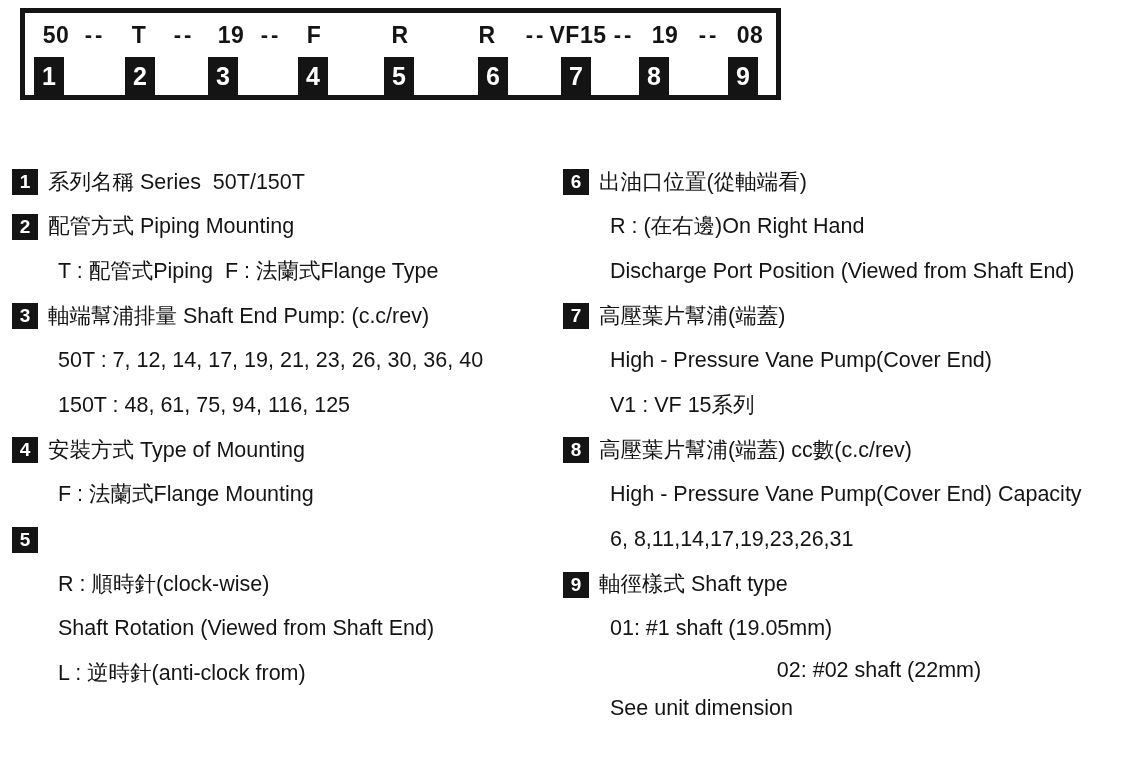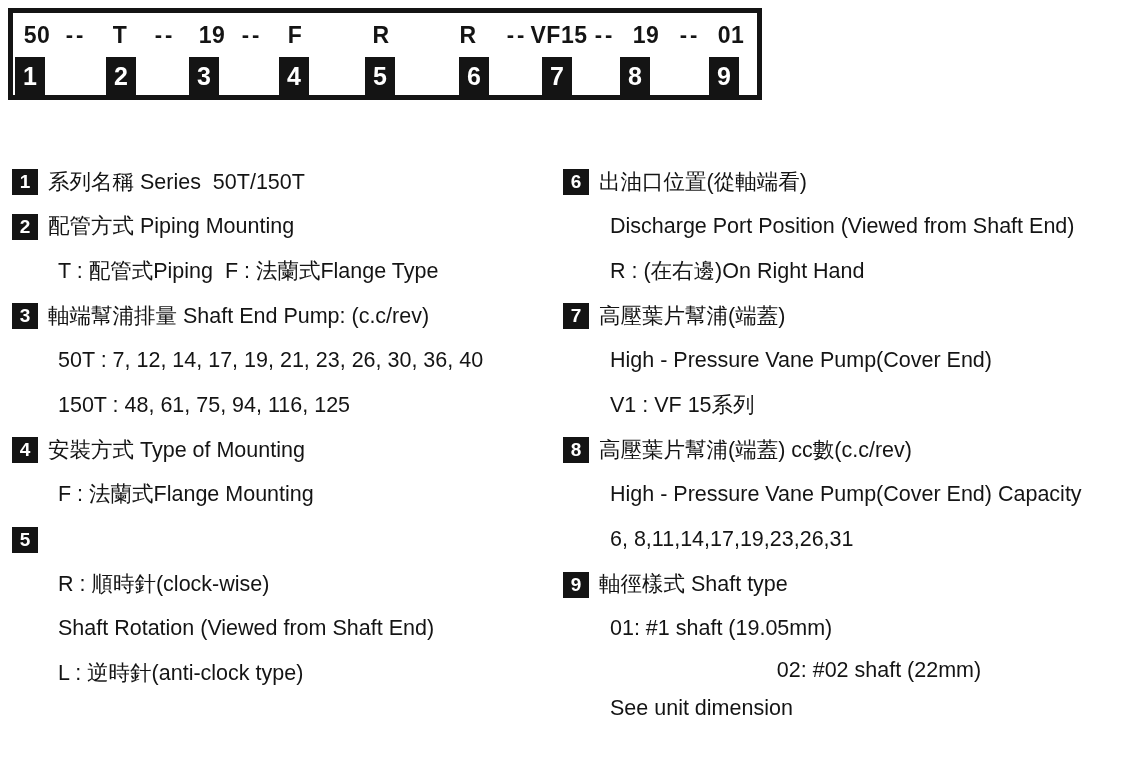--- a/index.html
+++ b/index.html
@@ -7,24 +7,25 @@
     position:relative;
     width:1148px;height:766px;
     background:#ffffff;
     color:#141414;
     font-family:"Liberation Sans", sans-serif;
     overflow:hidden;
   }
 
   
   .codebox{
-    position:absolute;left:8px;top:8px;
+    position:absolute;left:20px;top:8px;
     width:744px;height:82px;
     border:5px solid #141414;
     background:#ffffff;
+    padding-left:7px;
   }
   .code-row{position:relative;height:44px;}
   .code-seg{
     position:absolute;top:50%;
     transform:translate(-50%,-50%);
     font-weight:bold;font-size:23px;
     white-space:pre;letter-spacing:0.5px;
   }
   .code-seg.dash{letter-spacing:3px;font-size:22px;}
   .num-strip{position:relative;height:38px;background:#ffffff;}
@@ -67,21 +68,21 @@
       <span class="code-seg" style="left:199px">19</span>
       <span class="code-seg dash" style="left:239px">--</span>
       <span class="code-seg" style="left:282px">F</span>
       <span class="code-seg" style="left:368px">R</span>
       <span class="code-seg" style="left:455px">R</span>
       <span class="code-seg dash" style="left:504px">--</span>
       <span class="code-seg" style="left:546px">VF15</span>
       <span class="code-seg dash" style="left:592px">--</span>
       <span class="code-seg" style="left:633px">19</span>
       <span class="code-seg dash" style="left:677px">--</span>
-      <span class="code-seg" style="left:718px">01</span>
+      <span class="code-seg" style="left:718px">08</span>
     </div>
     <div class="num-strip">
       <span class="num-cell" style="left:2px">1</span>
       <span class="num-cell" style="left:93px">2</span>
       <span class="num-cell" style="left:176px">3</span>
       <span class="num-cell" style="left:266px">4</span>
       <span class="num-cell" style="left:352px">5</span>
       <span class="num-cell" style="left:446px">6</span>
       <span class="num-cell" style="left:529px">7</span>
       <span class="num-cell" style="left:607px">8</span>
@@ -121,34 +122,34 @@
     <div class="line">
       <span class="badge">5</span>
     </div>
     <div class="line sub">
       <span class="txt">R : 順時針(clock-wise)</span>
     </div>
     <div class="line sub">
       <span class="txt">Shaft Rotation (Viewed from Shaft End)</span>
     </div>
     <div class="line sub">
-      <span class="txt">L : 逆時針(anti-clock type)</span>
+      <span class="txt">L : 逆時針(anti-clock from)</span>
     </div>
   </div>
 
   <div class="col col-right">
     <div class="line">
       <span class="badge">6</span>
       <span class="txt">出油口位置(從軸端看)</span>
     </div>
     <div class="line sub">
-      <span class="txt">Discharge Port Position (Viewed from Shaft End)</span>
+      <span class="txt">R : (在右邊)On Right Hand</span>
     </div>
     <div class="line sub">
-      <span class="txt">R : (在右邊)On Right Hand</span>
+      <span class="txt">Discharge Port Position (Viewed from Shaft End)</span>
     </div>
     <div class="line">
       <span class="badge">7</span>
       <span class="txt">高壓葉片幫浦(端蓋)</span>
     </div>
     <div class="line sub">
       <span class="txt">High - Pressure Vane Pump(Cover End)</span>
     </div>
     <div class="line sub">
       <span class="txt">V1 : VF 15系列</span>

